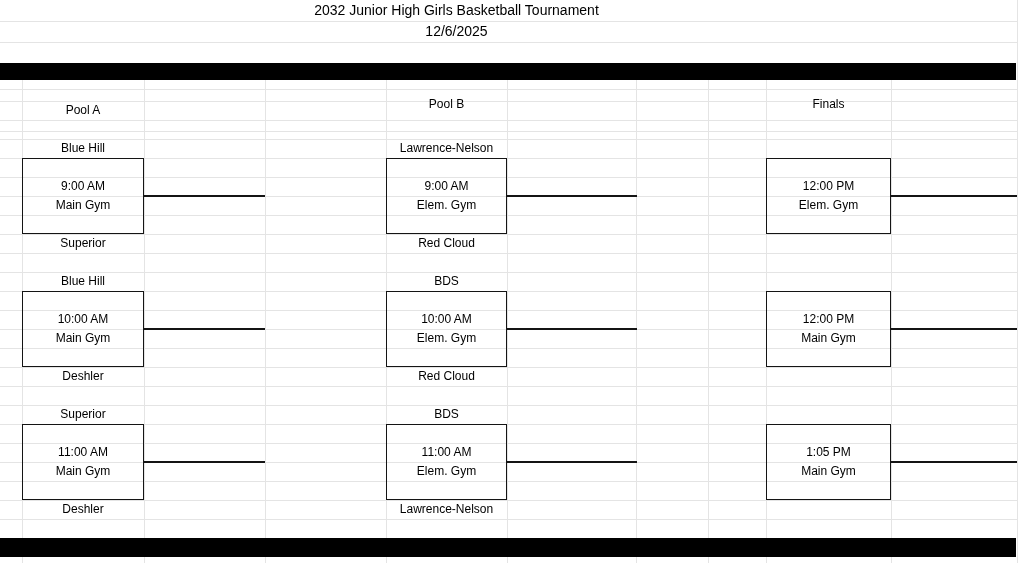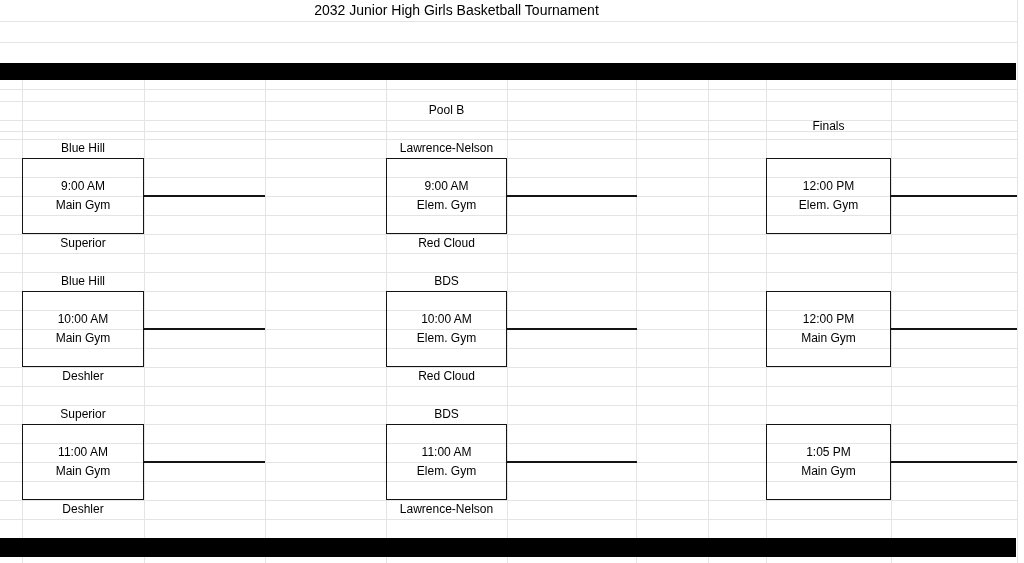--- a/index.html
+++ b/index.html
@@ -74,26 +74,28 @@
       <div class="hline" style="top: 405px; background: rgb(228, 228, 228);"></div>
       <div class="hline" style="top: 424px; background: rgb(228, 228, 228);"></div>
       <div class="hline" style="top: 443px; background: rgb(228, 228, 228);"></div>
       <div class="hline" style="top: 462px; background: rgb(228, 228, 228);"></div>
       <div class="hline" style="top: 481px; background: rgb(228, 228, 228);"></div>
       <div class="hline" style="top: 500px; background: rgb(228, 228, 228);"></div>
       <div class="hline" style="top: 519px; background: rgb(228, 228, 228);"></div>
     </div>
 
   <div class="title-row" style="top:0px">2032 Junior High Girls Basketball Tournament</div>
+  <div class="title-row" style="top:21px">12/6/2025</div>
 
   <div class="bar" style="top:63px;height:17px"></div>
   <div class="bar" style="top:538px;height:19px"></div>
 
-  <div class="txt colB" style="top:101px">Pool B</div>
-  <div class="txt colF" style="top:117px">Finals</div>
+  <div class="txt colA" style="top:101px">Pool A</div>
+  <div class="txt colB" style="top:95px">Pool B</div>
+  <div class="txt colF" style="top:95px">Finals</div>
 
   <div class="txt colA" style="top:139px">Blue Hill</div>
   <div class="gbox boxA y158"></div>
   <div class="txt colA" style="top:177px">9:00 AM</div>
   <div class="txt colA" style="top:196px">Main Gym</div>
   <div class="txt colA" style="top:234px">Superior</div>
   <div class="wline wlA wy1"></div>
 
   <div class="txt colA" style="top:272px">Blue Hill</div>
   <div class="gbox boxA y291"></div>

